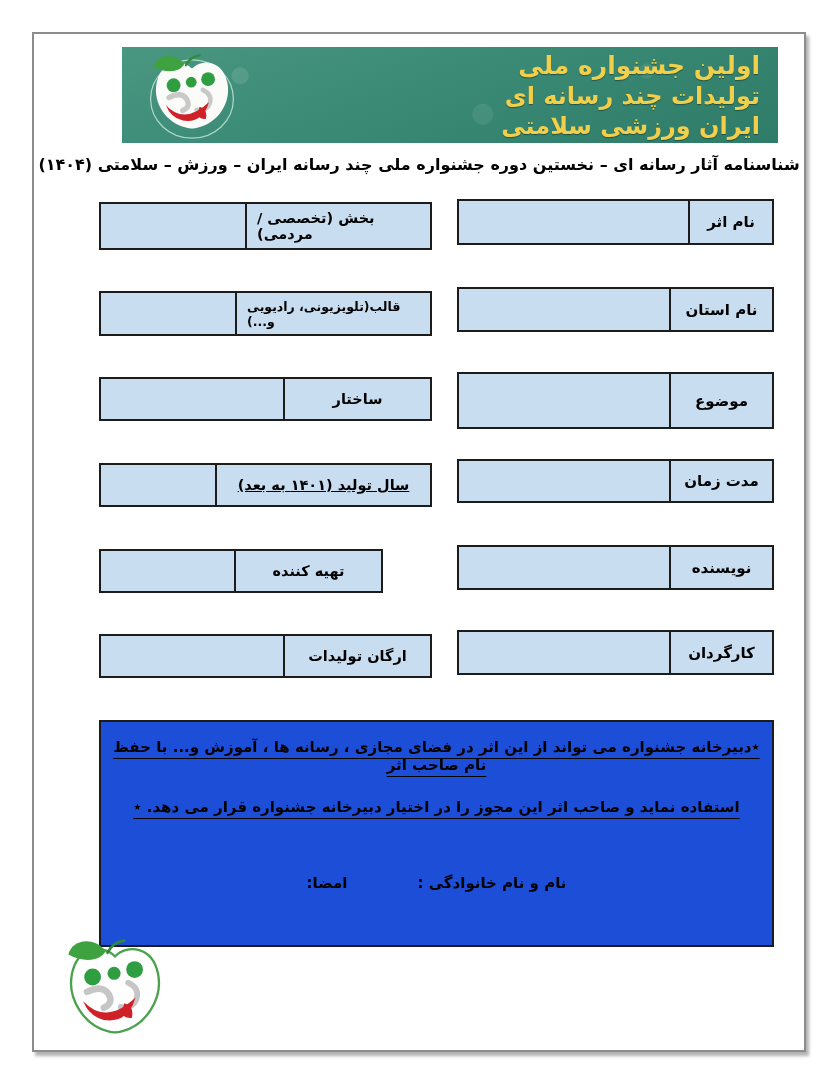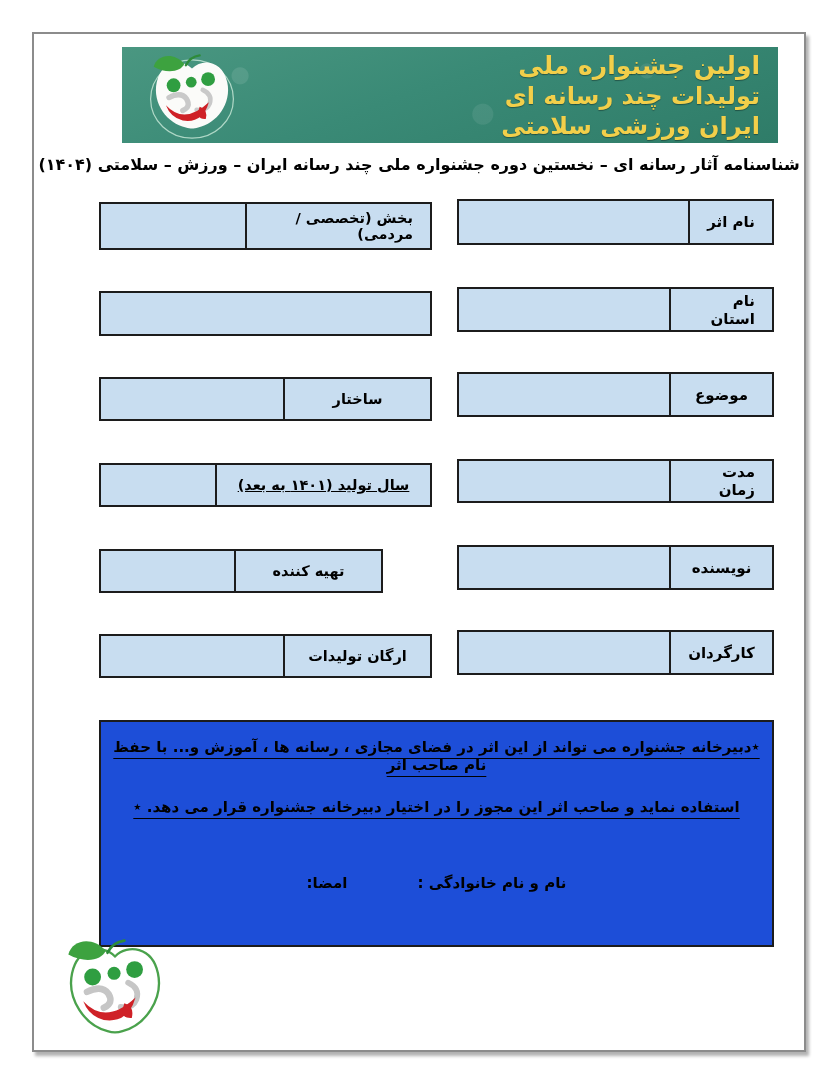--- a/index.html
+++ b/index.html
@@ -26,22 +26,22 @@
 
   
   .doc-title{position:absolute;left:0;top:121px;width:100%;text-align:center;direction:rtl;
              font-size:16px;font-weight:bold;color:#000;}
 
   
   .field{position:absolute;display:flex;background:#c8ddf0;border:2px solid #1c1c1c;
          box-sizing:border-box;}
   .cell-input{flex:1;}
   .cell-label{border-left:2px solid #1c1c1c;display:flex;align-items:center;justify-content:center;
-              direction:rtl;font-weight:bold;color:#000;font-size:14.5px;padding:0 17px;
-              box-sizing:border-box;text-align:right;}
+              direction:rtl;font-weight:bold;color:#000;font-size:14.5px;padding:0 10px;
+              box-sizing:border-box;text-align:left;}
   .cell-label.fs-small{font-size:12.5px;}
   .rcol .cell-label{font-size:15px;}
 
   
   .notice{position:absolute;left:65px;top:686px;width:675px;height:227px;background:#1d4ed8;
           border:2px solid #1c1c1c;box-sizing:border-box;direction:rtl;color:#000;}
   .notice-line{text-align:center;font-weight:bold;font-size:15px;
                text-decoration:underline;text-underline-offset:6px;}
   .notice-line.l1{margin:16px 8px 0 8px;}
   .notice-line.l2{margin:24px 8px 0 8px;}
@@ -81,21 +81,21 @@
     <div class="doc-title">شناسنامه آثار رسانه ای – نخستین دوره جشنواره ملی چند رسانه ایران – ورزش – سلامتی (۱۴۰۴)</div>
 
     <div class="field rcol" style="left:423px;top:165px;width:317px;height:46px;">
       <div class="cell-input"></div>
       <div class="cell-label" style="width:84px;">نام اثر</div>
     </div>
     <div class="field rcol" style="left:423px;top:253px;width:317px;height:45px;">
       <div class="cell-input"></div>
       <div class="cell-label" style="width:103px;">نام استان</div>
     </div>
-    <div class="field rcol" style="left:423px;top:338px;width:317px;height:45px;">
+    <div class="field rcol" style="left:423px;top:338px;width:317px;height:57px;">
       <div class="cell-input"></div>
       <div class="cell-label" style="width:103px;">موضوع</div>
     </div>
     <div class="field rcol" style="left:423px;top:425px;width:317px;height:44px;">
       <div class="cell-input"></div>
       <div class="cell-label" style="width:103px;">مدت زمان</div>
     </div>
     <div class="field rcol" style="left:423px;top:511px;width:317px;height:45px;gap:34px;">
       <div class="cell-input"></div>
       <div class="cell-label" style="width:103px;">نویسنده</div>
@@ -104,20 +104,21 @@
       <div class="cell-input"></div>
       <div class="cell-label" style="width:103px;">کارگردان</div>
     </div>
 
     <div class="field" style="left:65px;top:168px;width:333px;height:48px;">
       <div class="cell-input"></div>
       <div class="cell-label" style="width:185px;">بخش (تخصصی /مردمی)</div>
     </div>
     <div class="field" style="left:65px;top:257px;width:333px;height:45px;">
       <div class="cell-input"></div>
+      <div class="cell-label fs-small" style="width:195px;">قالب(تلویزیونی، رادیویی و...)</div>
     </div>
     <div class="field" style="left:65px;top:343px;width:333px;height:44px;">
       <div class="cell-input"></div>
       <div class="cell-label" style="width:147px;">ساختار</div>
     </div>
     <div class="field" style="left:65px;top:429px;width:333px;height:44px;">
       <div class="cell-input"></div>
       <div class="cell-label" style="width:215px;text-decoration:underline;">سال تولید (۱۴۰۱ به بعد)</div>
     </div>
     <div class="field" style="left:65px;top:515px;width:284px;height:44px;">

